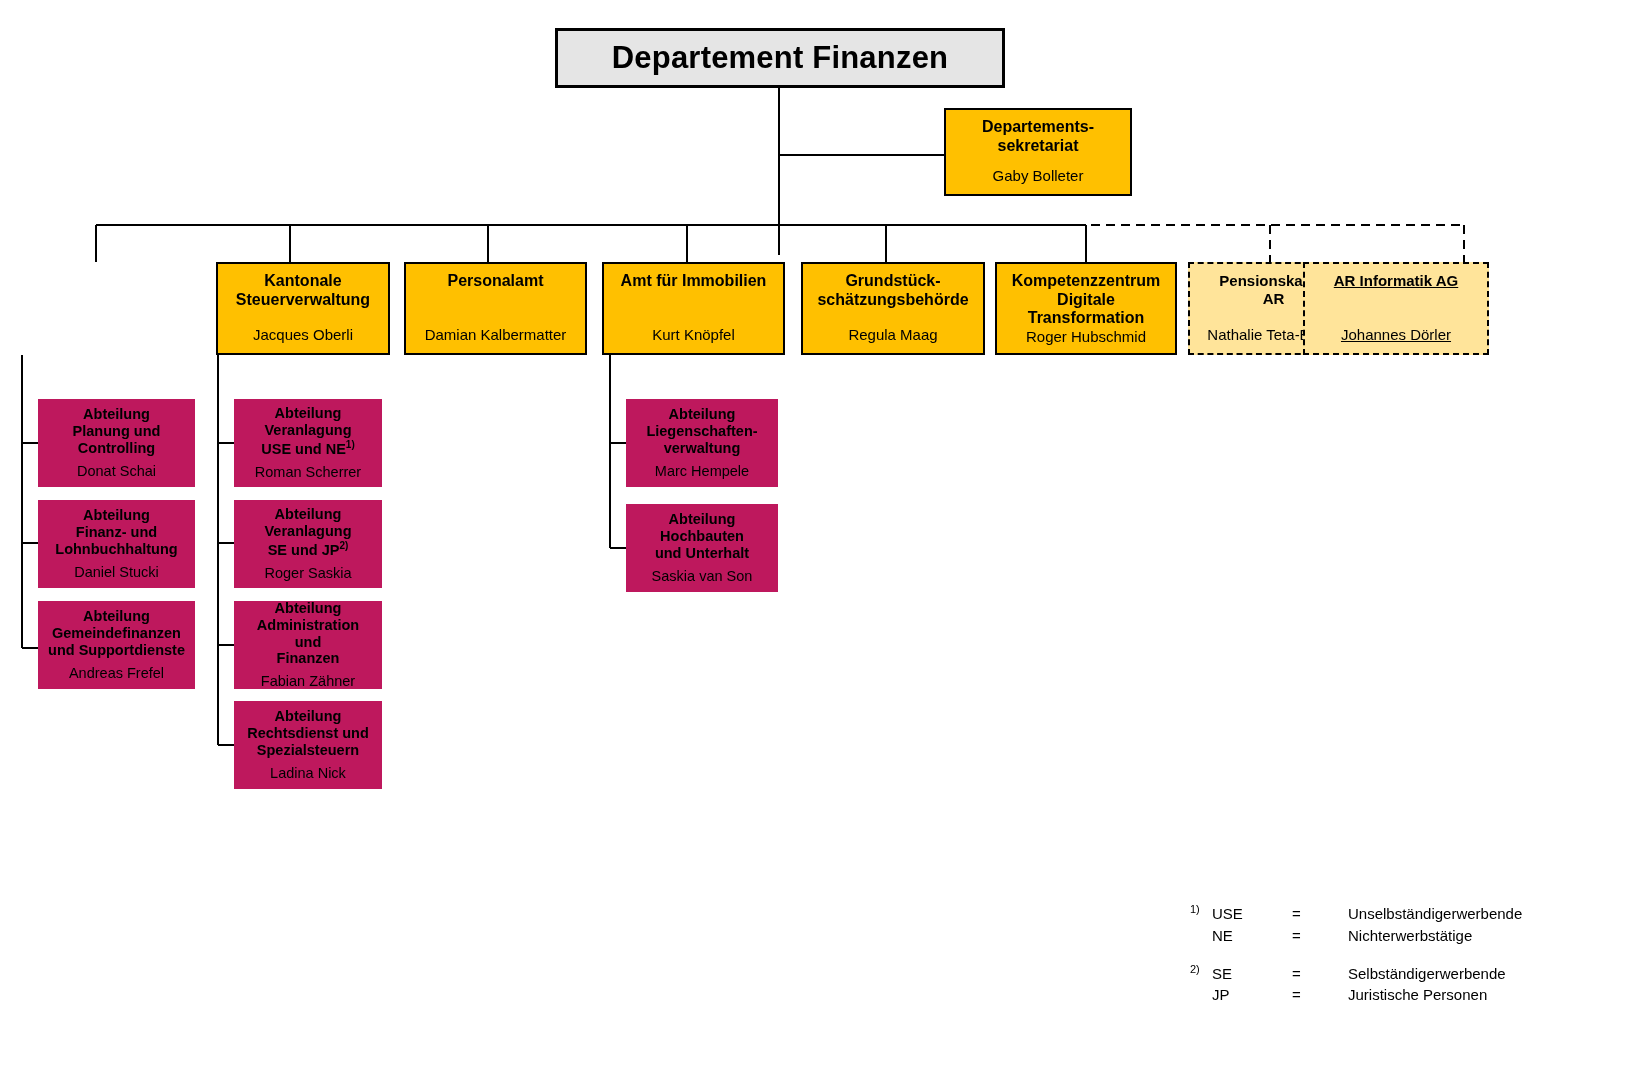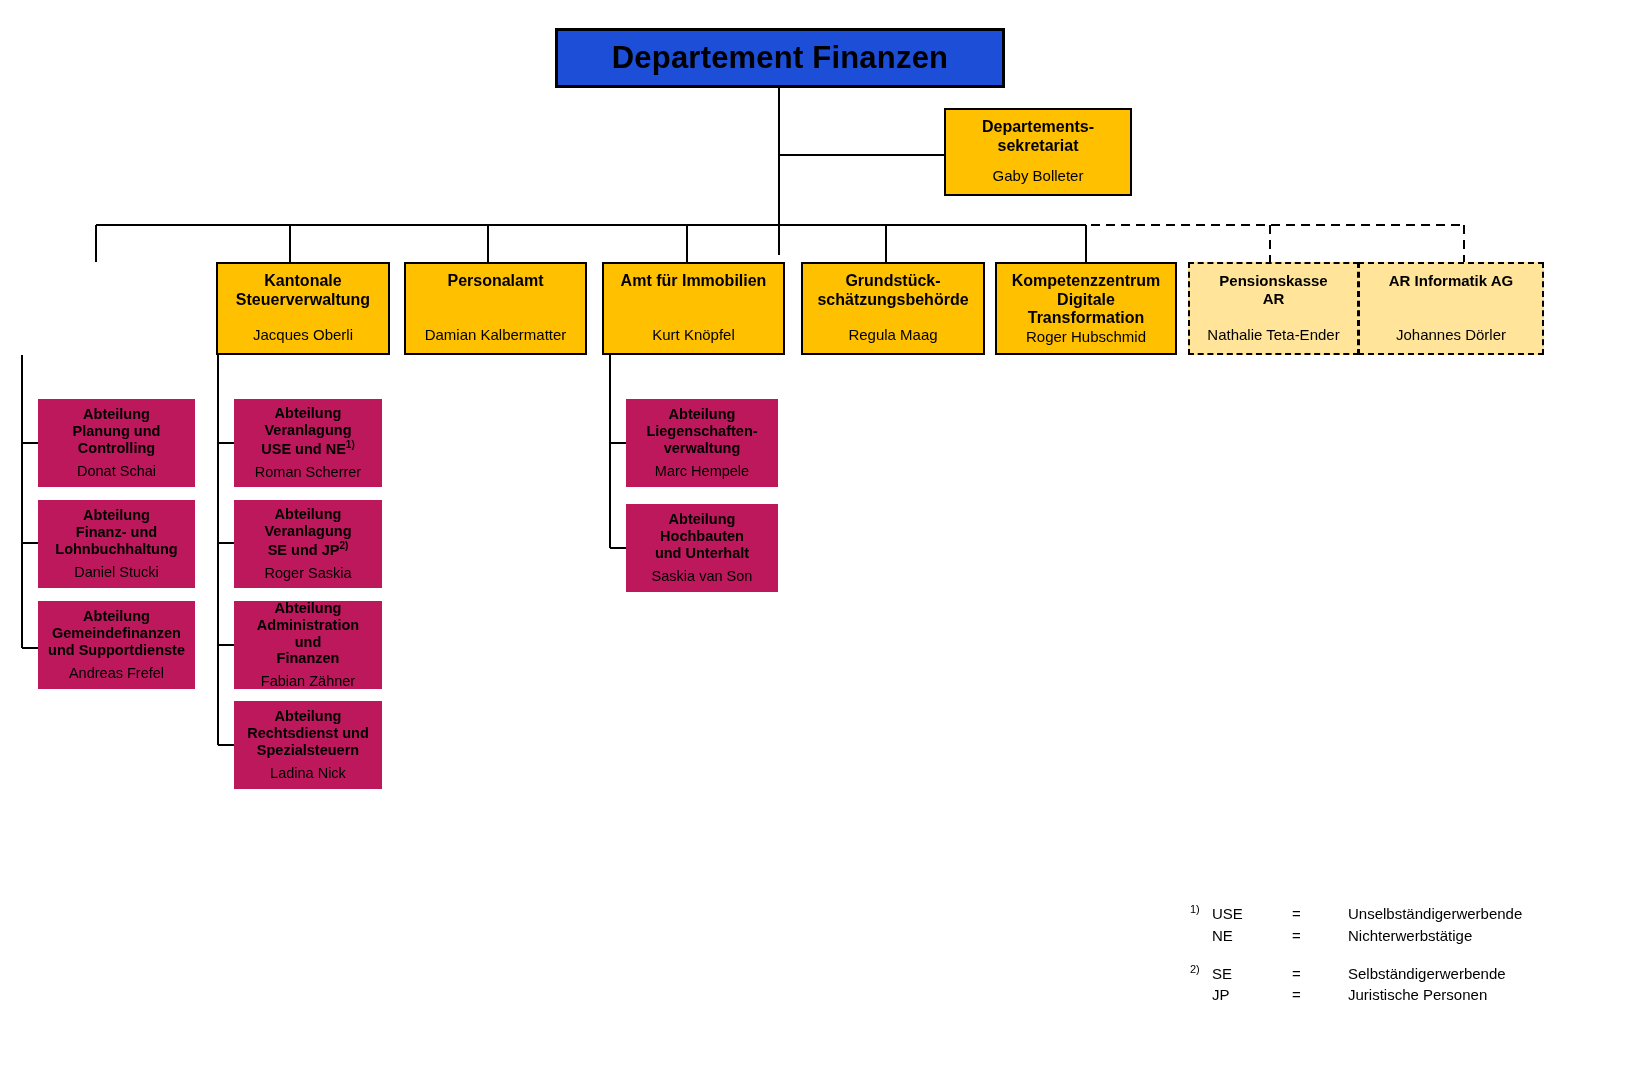--- a/index.html
+++ b/index.html
@@ -44,21 +44,21 @@
     white-space: pre-line;
   }
   .node .person {
     font-weight: normal;
     line-height: 1.17;
     white-space: pre-line;
   }
 
   
   .node-root {
-    background: #1d4ed8;
+    background: #e5e5e5;
     border: 3px solid #000000;
     justify-content: center;
     padding: 2px 14px;
   }
   .node-root .title {
     font-size: 31px;
     letter-spacing: 0.2px;
   }
 
   
@@ -232,21 +232,21 @@
 Transformation</span>
     <span class="person">Roger Hubschmid</span>
   </div>
 
   <div class="node node-external" style="left:1188px; top:262px; width:171px; height:93px;">
     <span class="title">Pensionskasse
 AR</span>
     <span class="person">Nathalie Teta-Ender</span>
   </div>
 
-  <div class="node node-external" style="left:1358px; top:262px; width:186px; height:93px;">
+  <div class="node node-external" style="left:1303px; top:262px; width:186px; height:93px;text-decoration:underline;">
     <span class="title">AR Informatik AG</span>
     <span class="person">Johannes Dörler</span>
   </div>
 
   <div class="node node-division" style="left:38px; top:399px; width:157px; height:88px;">
     <span class="title">Abteilung
 Planung und
 Controlling</span>
     <span class="person">Donat Schai</span>
   </div>

